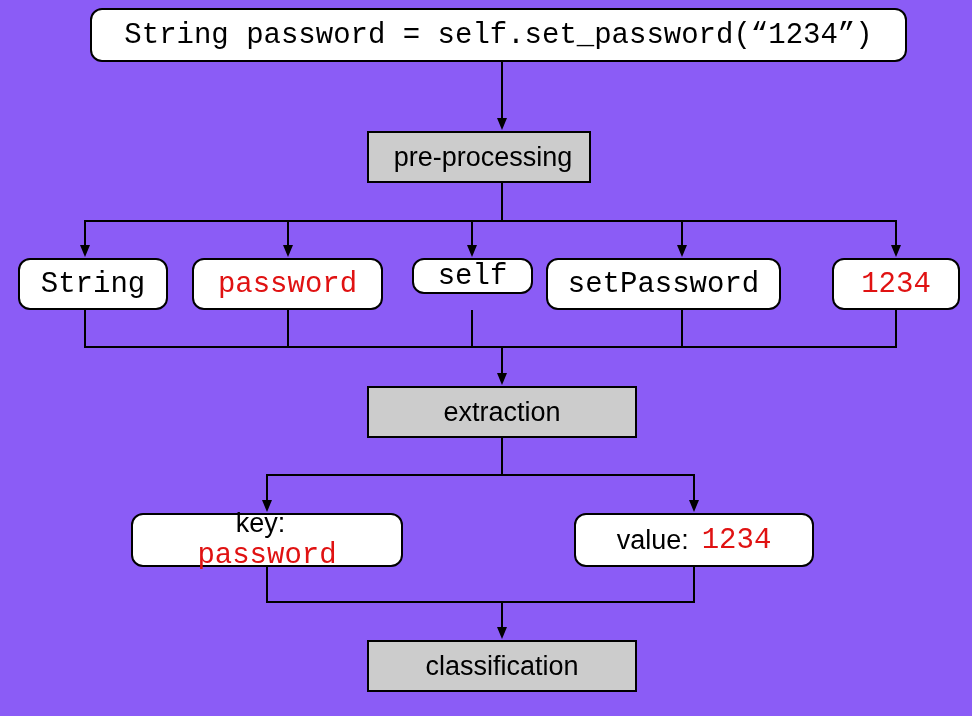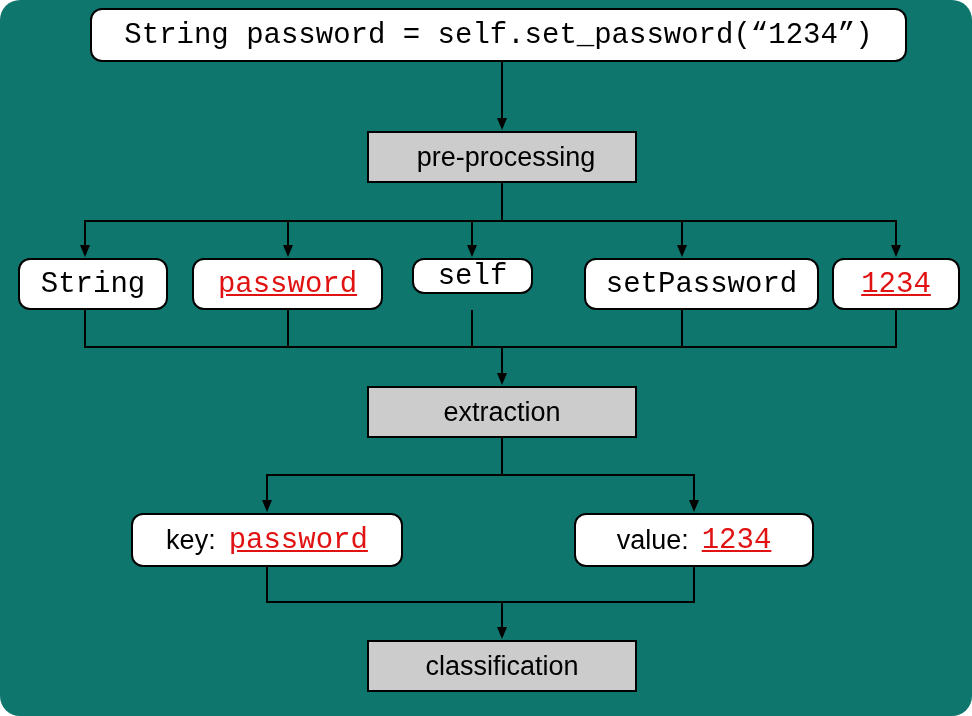--- a/index.html
+++ b/index.html
@@ -1,24 +1,23 @@
 <!DOCTYPE html>
 <html><head>
 <meta charset="utf-8">
 <style>
   html, body { margin: 0; padding: 0; background: #ffffff; }
   .canvas {
     position: relative;
     width: 972px;
     height: 716px;
-    background: #0f766e;
+    background: #8b5cf6;
     font-family: "Liberation Sans", "DejaVu Sans", sans-serif;
     color: #000;
     overflow: hidden;
-    border-radius: 20px;
   }
   .connector-layer {
     position: absolute;
     left: 0; top: 0;
     width: 972px; height: 716px;
     pointer-events: none;
   }
   .node {
     position: absolute;
     box-sizing: border-box;
@@ -39,31 +38,31 @@
   }
   .mono {
     font-family: "Liberation Mono", "DejaVu Sans Mono", monospace;
     font-size: 29px;
   }
   .pair-label {
     font-family: "Liberation Sans", "DejaVu Sans", sans-serif;
     font-size: 27px;
     margin-right: 13px;
   }
-  .red-text { color: #e01212; text-decoration: underline; }
+  .red-text { color: #e01212; }
   
   #source-box        { left: 90px;  top: 8px;   width: 817px; height: 54px; }
-  #stage-pre         { left: 367px; top: 131px; width: 270px; height: 52px; padding-left: 8px; }
+  #stage-pre         { left: 367px; top: 131px; width: 224px; height: 52px; padding-left: 8px; }
   #token-string      { left: 10px;  top: 258px; width: 150px; height: 52px; margin-left: 8px; }
   #token-password    { left: 192px; top: 258px; width: 191px; height: 52px; }
   #token-self        { left: 412px; top: 258px; width: 121px; height: 36px; }
-  #token-setpassword { left: 584px; top: 258px; width: 235px; height: 52px; text-align: right; }
+  #token-setpassword { left: 546px; top: 258px; width: 235px; height: 52px; text-align: right; }
   #token-1234        { left: 832px; top: 258px; width: 128px; height: 52px; }
   #stage-extraction  { left: 367px; top: 386px; width: 270px; height: 52px; }
-  #key-box           { left: 131px; top: 513px; width: 272px; height: 54px; }
+  #key-box           { left: 131px; top: 513px; width: 272px; height: 54px; flex-direction: column; }
   #value-box         { left: 574px; top: 513px; width: 240px; height: 54px; text-align: right; }
   #stage-class       { left: 367px; top: 640px; width: 270px; height: 52px; }
   line    { stroke: #000; stroke-width: 2; }
   polygon { fill: #000; stroke: none; }
 </style>
 </head>
 <body>
 
 <div class="canvas">
 

